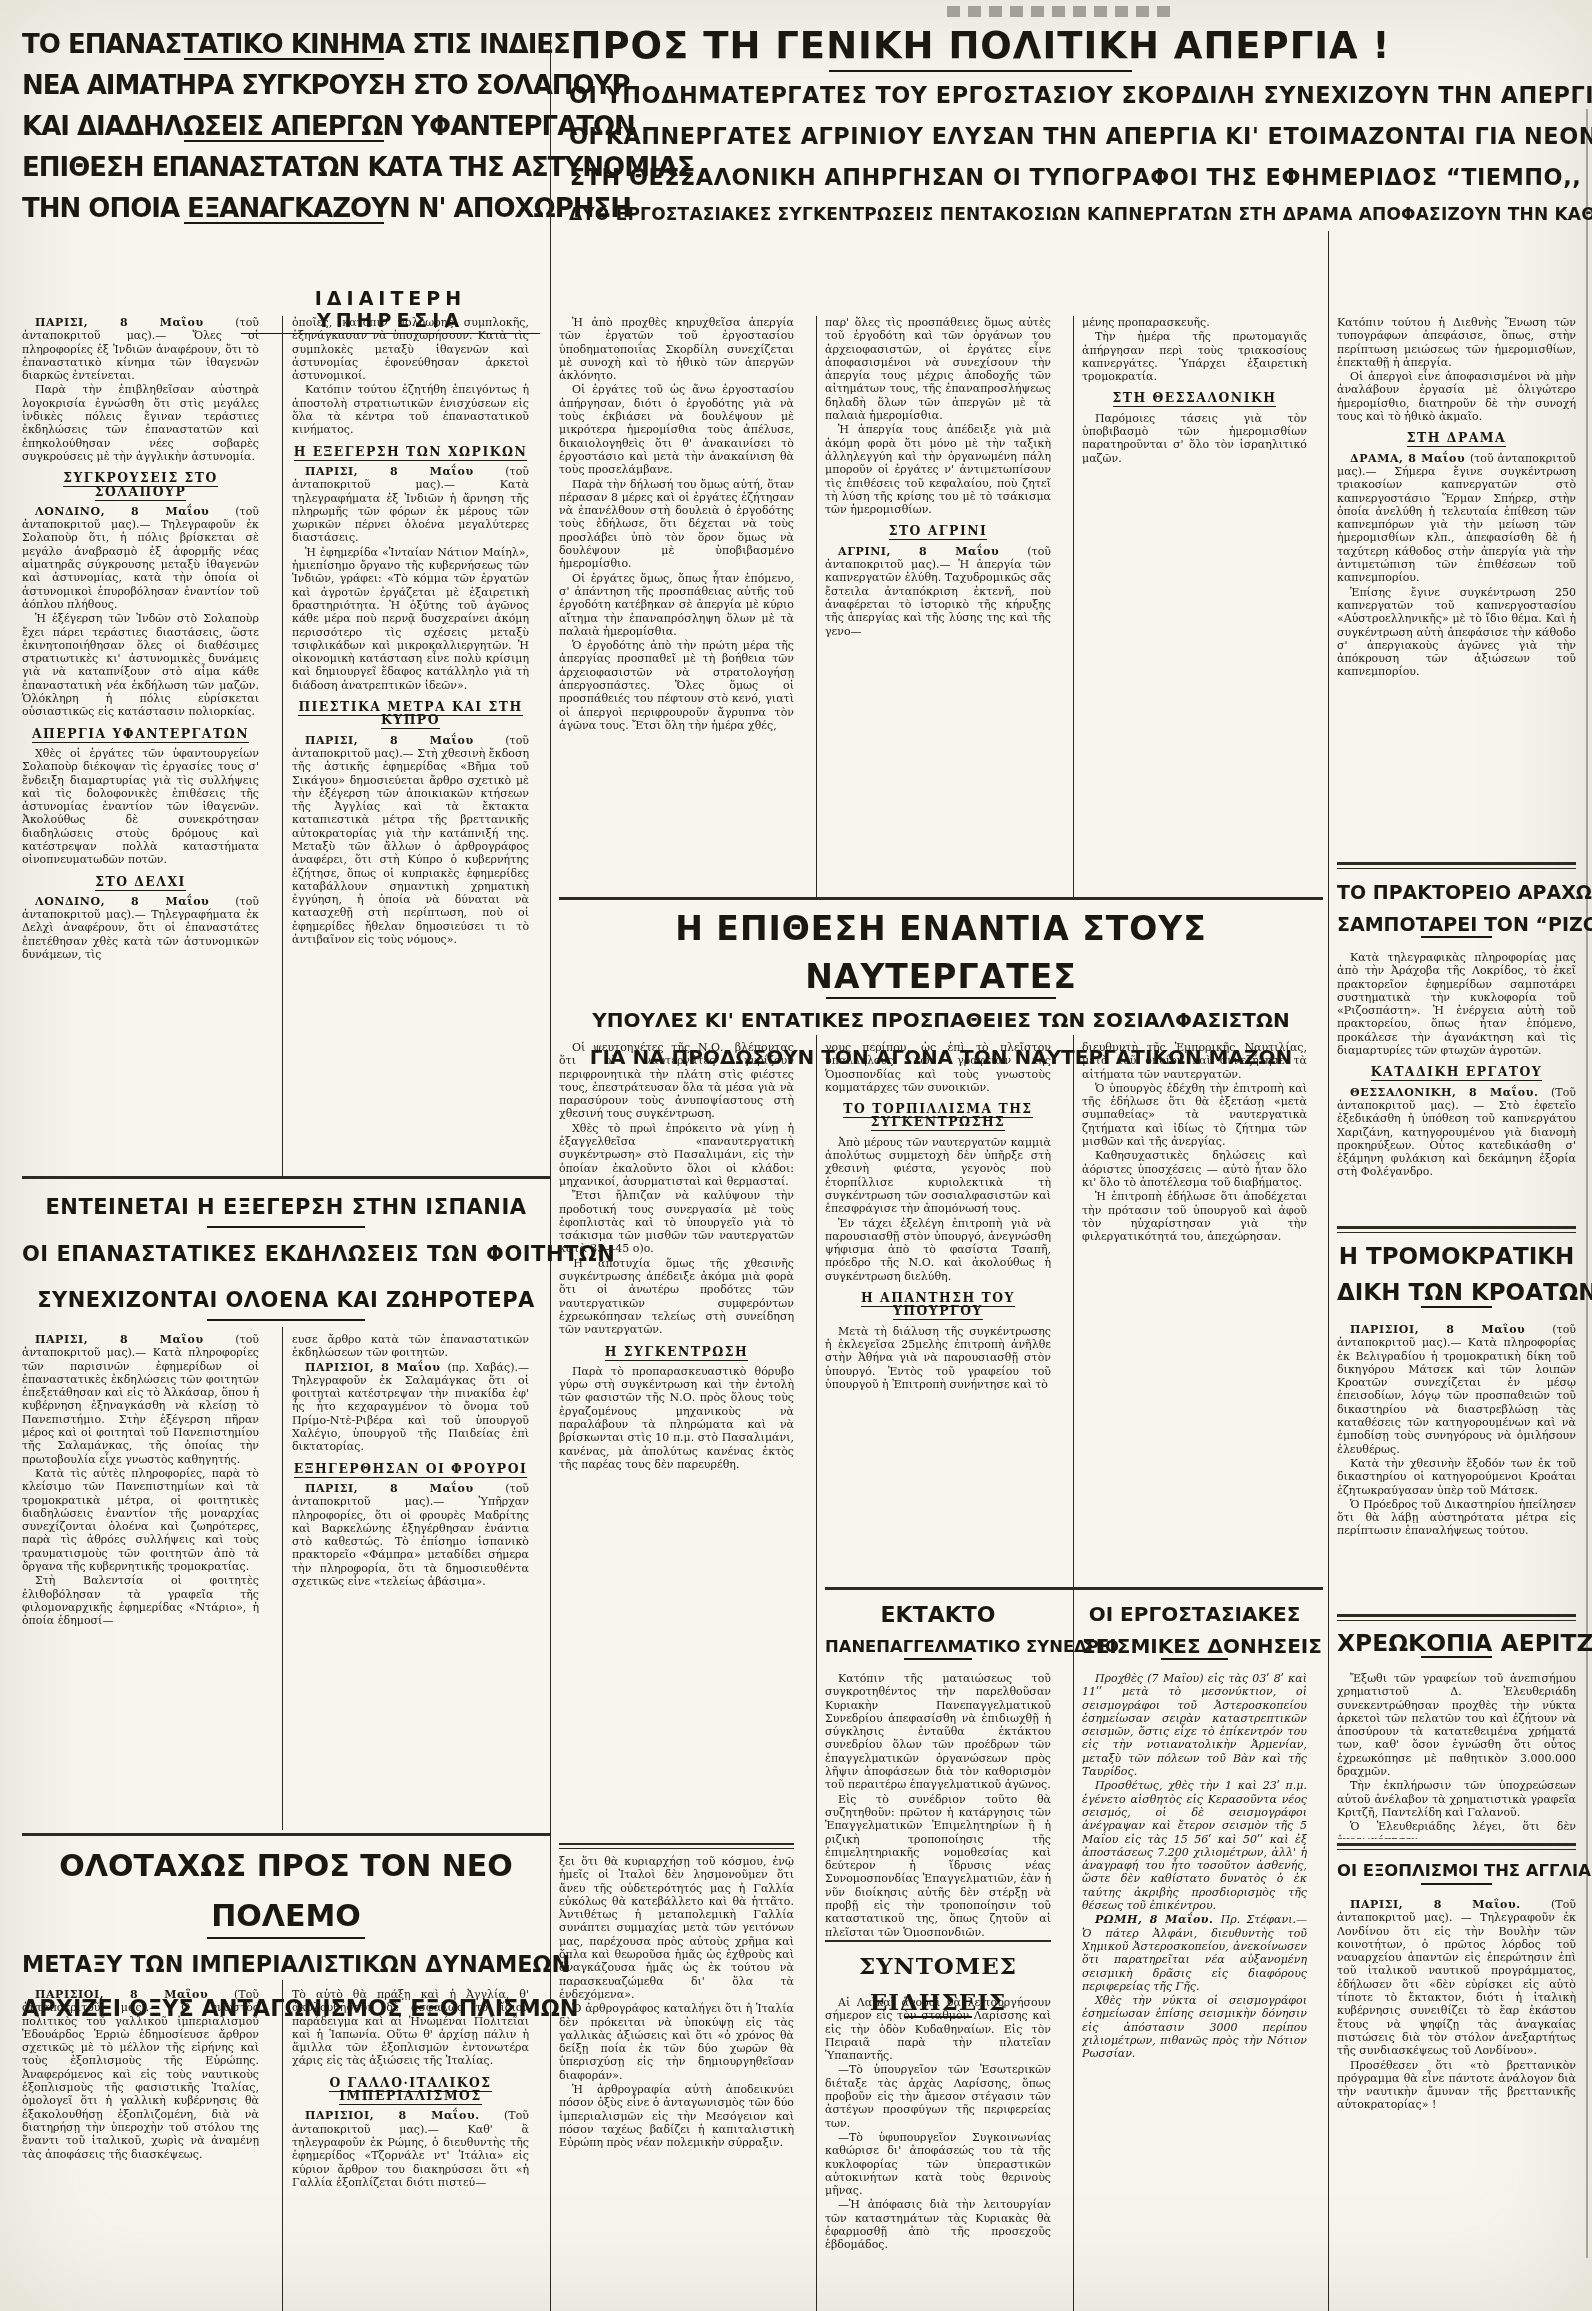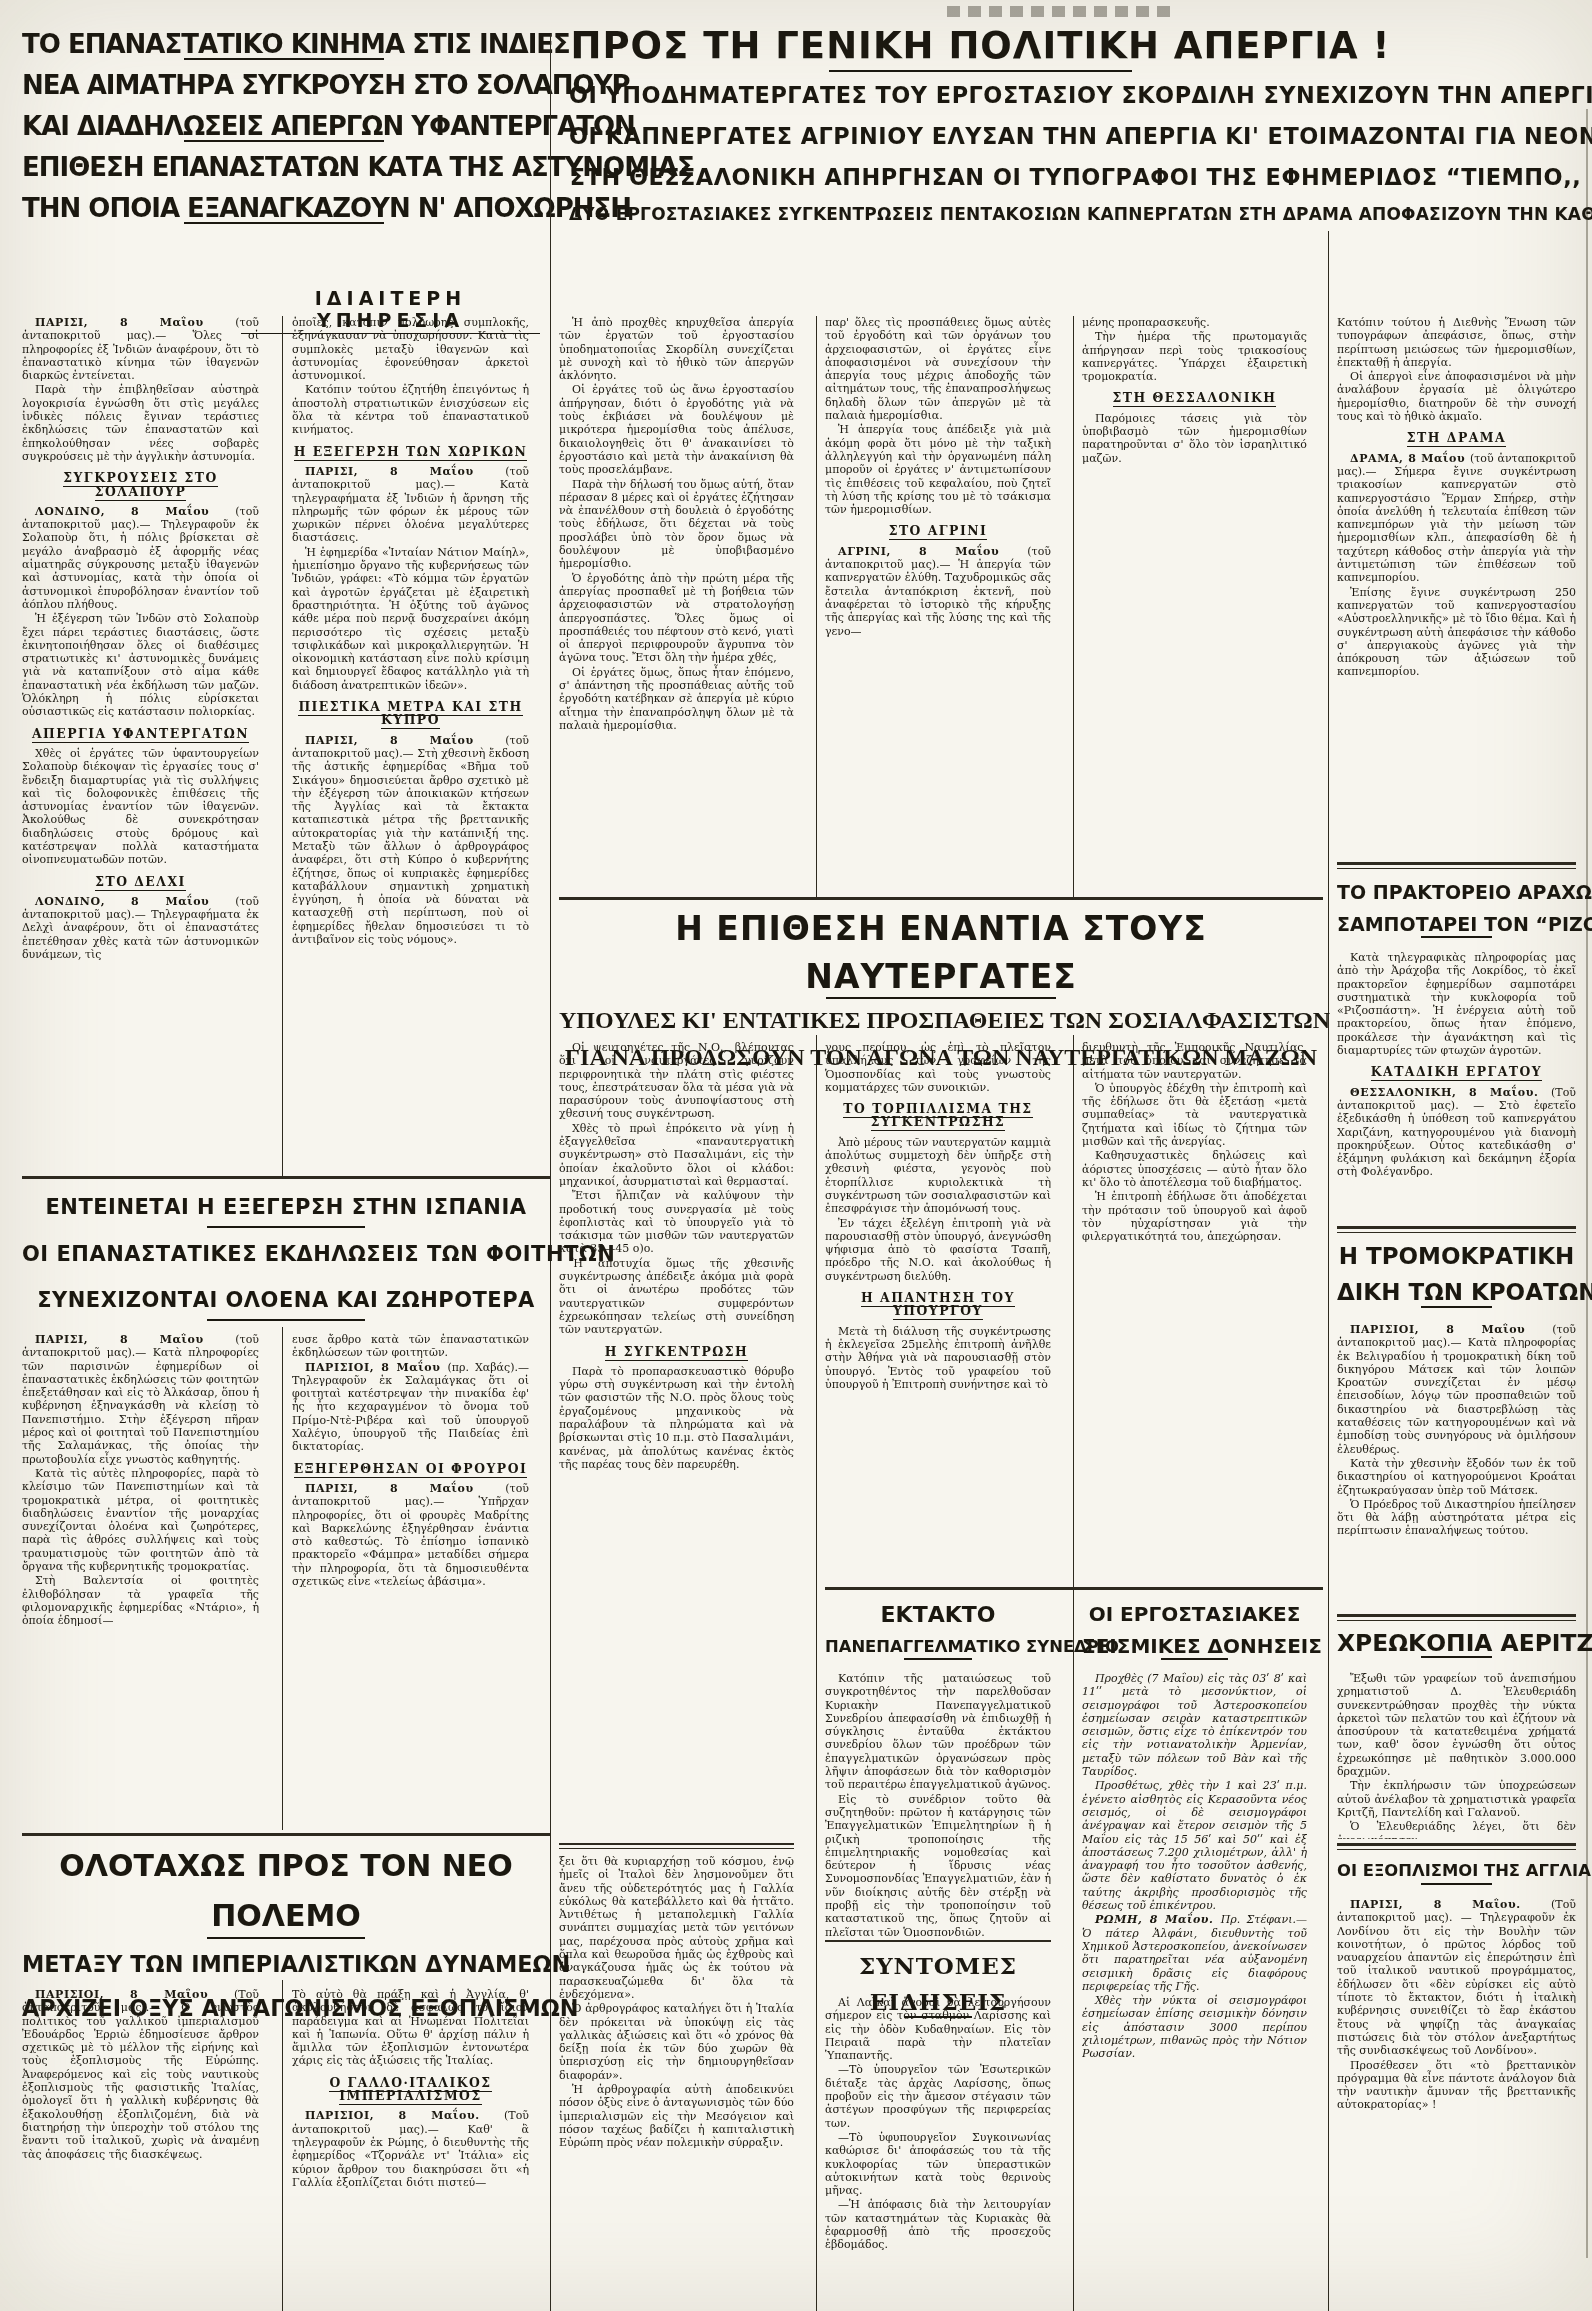--- a/index.html
+++ b/index.html
@@ -10,21 +10,21 @@
   
   .hblock{position:absolute;text-align:center;font-family:"DejaVu Sans",sans-serif;font-weight:bold;color:var(--ink);}
   .hl-india div{font-size:26px;line-height:41px;letter-spacing:-1px;white-space:nowrap;}
   .hl-right .hr0{font-size:37px;line-height:56px;letter-spacing:1px;transform:translateX(-95px);}
   .hl-right .hr1,.hl-right .hr2,.hl-right .hr3{font-size:22.4px;line-height:41px;letter-spacing:0.5px;white-space:nowrap;}
   .hl-right .hr4{font-size:17px;line-height:33px;letter-spacing:0.2px;white-space:nowrap;}
   .hl-spain div{font-size:21px;line-height:46px;letter-spacing:0.5px;white-space:nowrap;}
   .hl-war .w0{font-size:30px;line-height:50px;}
   .hl-war .w1,.hl-war .w2{font-size:22.4px;line-height:44px;white-space:nowrap;}
   .hl-naval .n0{font-size:33px;line-height:48px;letter-spacing:1px;}
-  .hl-naval .n1,.hl-naval .n2{font-size:24px;line-height:37px;white-space:nowrap;font-family:Liberation Serif, serif;}
+  .hl-naval .n1,.hl-naval .n2{font-size:20px;line-height:37px;white-space:nowrap;}
   .hl-c6a div{font-size:19px;line-height:32px;white-space:nowrap;}
   .hl-c6b div{font-size:23px;line-height:36px;white-space:nowrap;}
   .hl-c6c div{font-size:23.4px;line-height:34px;white-space:nowrap;}
   .hl-c6d div{font-size:16.4px;line-height:32px;white-space:nowrap;}
   .hl-ekt .e0{font-size:22px;line-height:34px;}
   .hl-ekt .e1{font-size:16.4px;line-height:30px;white-space:nowrap;}
   .hl-seis div{font-size:20px;line-height:32px;white-space:nowrap;}
   .hl-brief div{font-family:"DejaVu Serif",serif;font-size:23px;line-height:36px;letter-spacing:1px;}
   .hl-u{border-top:2px solid var(--ink);width:38%;margin:-7px auto 5px;}
   .hl-u.small{width:30%;margin:-4px auto 3px;}
@@ -142,22 +142,22 @@
   <div class="col" style="left:292px;top:1988px;width:237px;height:320px;">
       <div class="blk c">Τὸ αὐτὸ θὰ πράξῃ καὶ ἡ Ἀγγλία, θ' ἀκολουθήσουν δὲ ἀσφαλῶς τὸ ἴδιον παράδειγμα καὶ αἱ Ἡνωμέναι Πολιτεῖαι καὶ ἡ Ἰαπωνία. Οὕτω θ' ἀρχίσῃ πάλιν ἡ ἅμιλλα τῶν ἐξοπλισμῶν ἐντονωτέρα χάρις εἰς τὰς ἀξιώσεις τῆς Ἰταλίας.</div>
       <div class="blk s"><span>Ο ΓΑΛΛΟ·ΙΤΑΛΙΚΟΣ ΙΜΠΕΡΙΑΛΙΣΜΟΣ</span></div>
       <div class="blk p"><span class="dl">ΠΑΡΙΣΙΟΙ, 8 Μαΐου. </span>(Τοῦ ἀνταποκριτοῦ μας).— Καθ' ἃ τηλεγραφοῦν ἐκ Ρώμης, ὁ διευθυντὴς τῆς ἐφημερίδος «Τζορνάλε ντ' Ἰτάλια» εἰς κύριον ἄρθρον του διακηρύσσει ὅτι «ἡ Γαλλία ἐξοπλίζεται διότι πιστεύ—</div>
     </div>
 
   <div class="col" style="left:559px;top:316px;width:235px;height:577px;">
       <div class="blk p">Ἡ ἀπὸ προχθὲς κηρυχθεῖσα ἀπεργία τῶν ἐργατῶν τοῦ ἐργοστασίου ὑποδηματοποιΐας Σκορδίλη συνεχίζεται μὲ συνοχὴ καὶ τὸ ἠθικὸ τῶν ἀπεργῶν ἀκλόνητο.</div>
       <div class="blk p">Οἱ ἐργάτες τοῦ ὡς ἄνω ἐργοστασίου ἀπήργησαν, διότι ὁ ἐργοδότης γιὰ νὰ τοὺς ἐκβιάσει νὰ δουλέψουν μὲ μικρότερα ἡμερομίσθια τοὺς ἀπέλυσε, δικαιολογηθεὶς ὅτι θ' ἀνακαινίσει τὸ ἐργοστάσιο καὶ μετὰ τὴν ἀνακαίνιση θὰ τοὺς προσελάμβανε.</div>
       <div class="blk p">Παρὰ τὴν δήλωσή του ὅμως αὐτή, ὅταν πέρασαν 8 μέρες καὶ οἱ ἐργάτες ἐζήτησαν νὰ ἐπανέλθουν στὴ δουλειὰ ὁ ἐργοδότης τοὺς ἐδήλωσε, ὅτι δέχεται νὰ τοὺς προσλάβει ὑπὸ τὸν ὅρον ὅμως νὰ δουλέψουν μὲ ὑποβιβασμένο ἡμερομίσθιο.</div>
+      <div class="blk p">Οἱ ἐργάτες ὅμως, ὅπως ἦταν ἑπόμενο, σ' ἀπάντηση τῆς προσπάθειας αὐτῆς τοῦ ἐργοδότη κατέβηκαν σὲ ἀπεργία μὲ κύριο αἴτημα τὴν ἐπαναπρόσληψη ὅλων μὲ τὰ παλαιὰ ἡμερομίσθια.</div>
       <div class="blk p">Ὁ ἐργοδότης ἀπὸ τὴν πρώτη μέρα τῆς ἀπεργίας προσπαθεῖ μὲ τὴ βοήθεια τῶν ἀρχειοφασιστῶν νὰ στρατολογήσῃ ἀπεργοσπάστες. Ὅλες ὅμως οἱ προσπάθειές του πέφτουν στὸ κενό, γιατὶ οἱ ἀπεργοὶ περιφρουροῦν ἄγρυπνα τὸν ἀγῶνα τους. Ἔτσι ὅλη τὴν ἡμέρα χθές,</div>
-      <div class="blk p">Οἱ ἐργάτες ὅμως, ὅπως ἦταν ἑπόμενο, σ' ἀπάντηση τῆς προσπάθειας αὐτῆς τοῦ ἐργοδότη κατέβηκαν σὲ ἀπεργία μὲ κύριο αἴτημα τὴν ἐπαναπρόσληψη ὅλων μὲ τὰ παλαιὰ ἡμερομίσθια.</div>
     </div>
   <div class="col" style="left:825px;top:316px;width:226px;height:577px;">
       <div class="blk c">παρ' ὅλες τὶς προσπάθειες ὅμως αὐτὲς τοῦ ἐργοδότη καὶ τῶν ὀργάνων του ἀρχειοφασιστῶν, οἱ ἐργάτες εἶνε ἀποφασισμένοι νὰ συνεχίσουν τὴν ἀπεργία τους μέχρις ἀποδοχῆς τῶν αἰτημάτων τους, τῆς ἐπαναπροσλήψεως δηλαδὴ ὅλων τῶν ἀπεργῶν μὲ τὰ παλαιὰ ἡμερομίσθια.</div>
       <div class="blk p">Ἡ ἀπεργία τους ἀπέδειξε γιὰ μιὰ ἀκόμη φορὰ ὅτι μόνο μὲ τὴν ταξικὴ ἀλληλεγγύη καὶ τὴν ὀργανωμένη πάλη μποροῦν οἱ ἐργάτες ν' ἀντιμετωπίσουν τὶς ἐπιθέσεις τοῦ κεφαλαίου, ποὺ ζητεῖ τὴ λύση τῆς κρίσης του μὲ τὸ τσάκισμα τῶν ἡμερομισθίων.</div>
       <div class="blk s"><span>ΣΤΟ ΑΓΡΙΝΙ</span></div>
       <div class="blk p"><span class="dl">ΑΓΡΙΝΙ, 8 Μαΐου </span>(τοῦ ἀνταποκριτοῦ μας).— Ἡ ἀπεργία τῶν καπνεργατῶν ἐλύθη. Ταχυδρομικῶς σᾶς ἔστειλα ἀνταπόκριση ἐκτενῆ, ποὺ ἀναφέρεται τὸ ἱστορικὸ τῆς κήρυξης τῆς ἀπεργίας καὶ τῆς λύσης της καὶ τῆς γενο—</div>
     </div>
   <div class="col" style="left:1082px;top:316px;width:225px;height:577px;">
       <div class="blk c">μένης προπαρασκευῆς.</div>
       <div class="blk p">Τὴν ἡμέρα τῆς πρωτομαγιᾶς ἀπήργησαν περὶ τοὺς τριακοσίους καπνεργάτες. Ὑπάρχει ἐξαιρετικὴ τρομοκρατία.</div>

